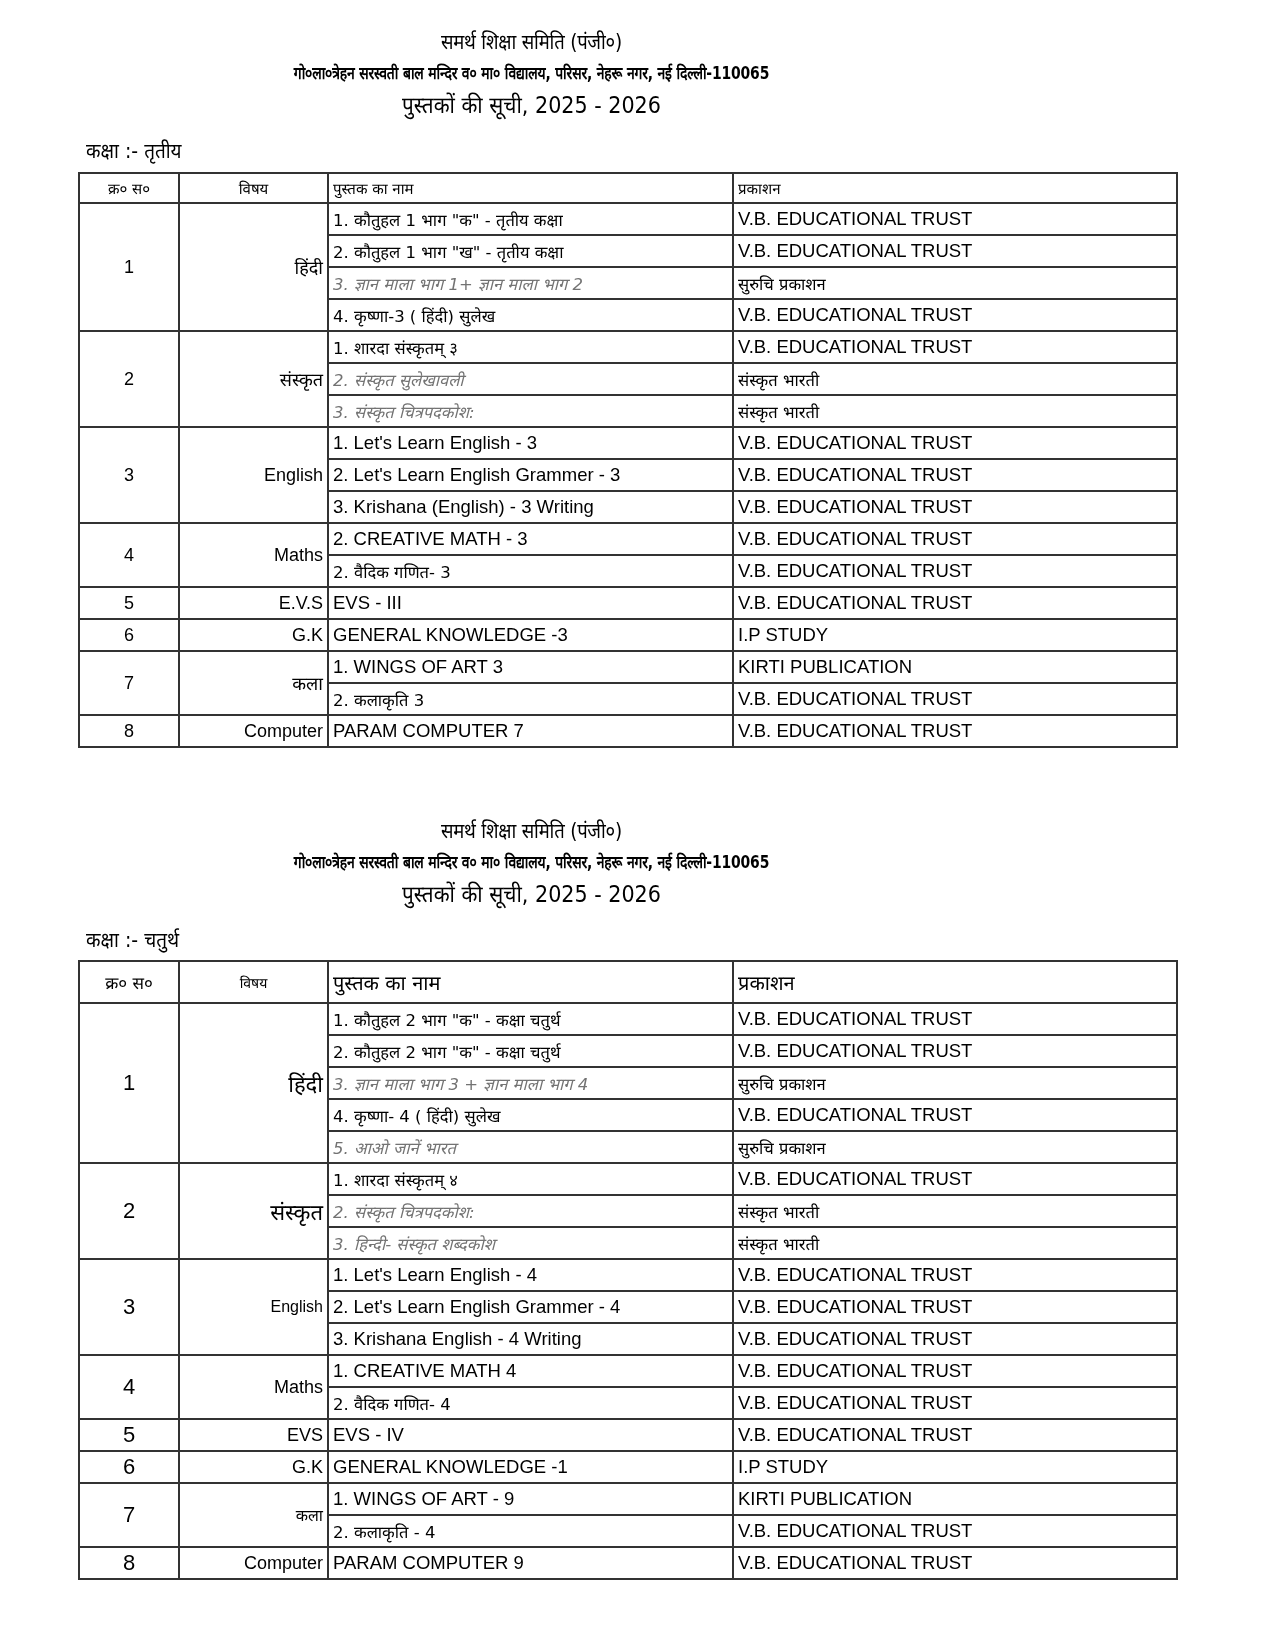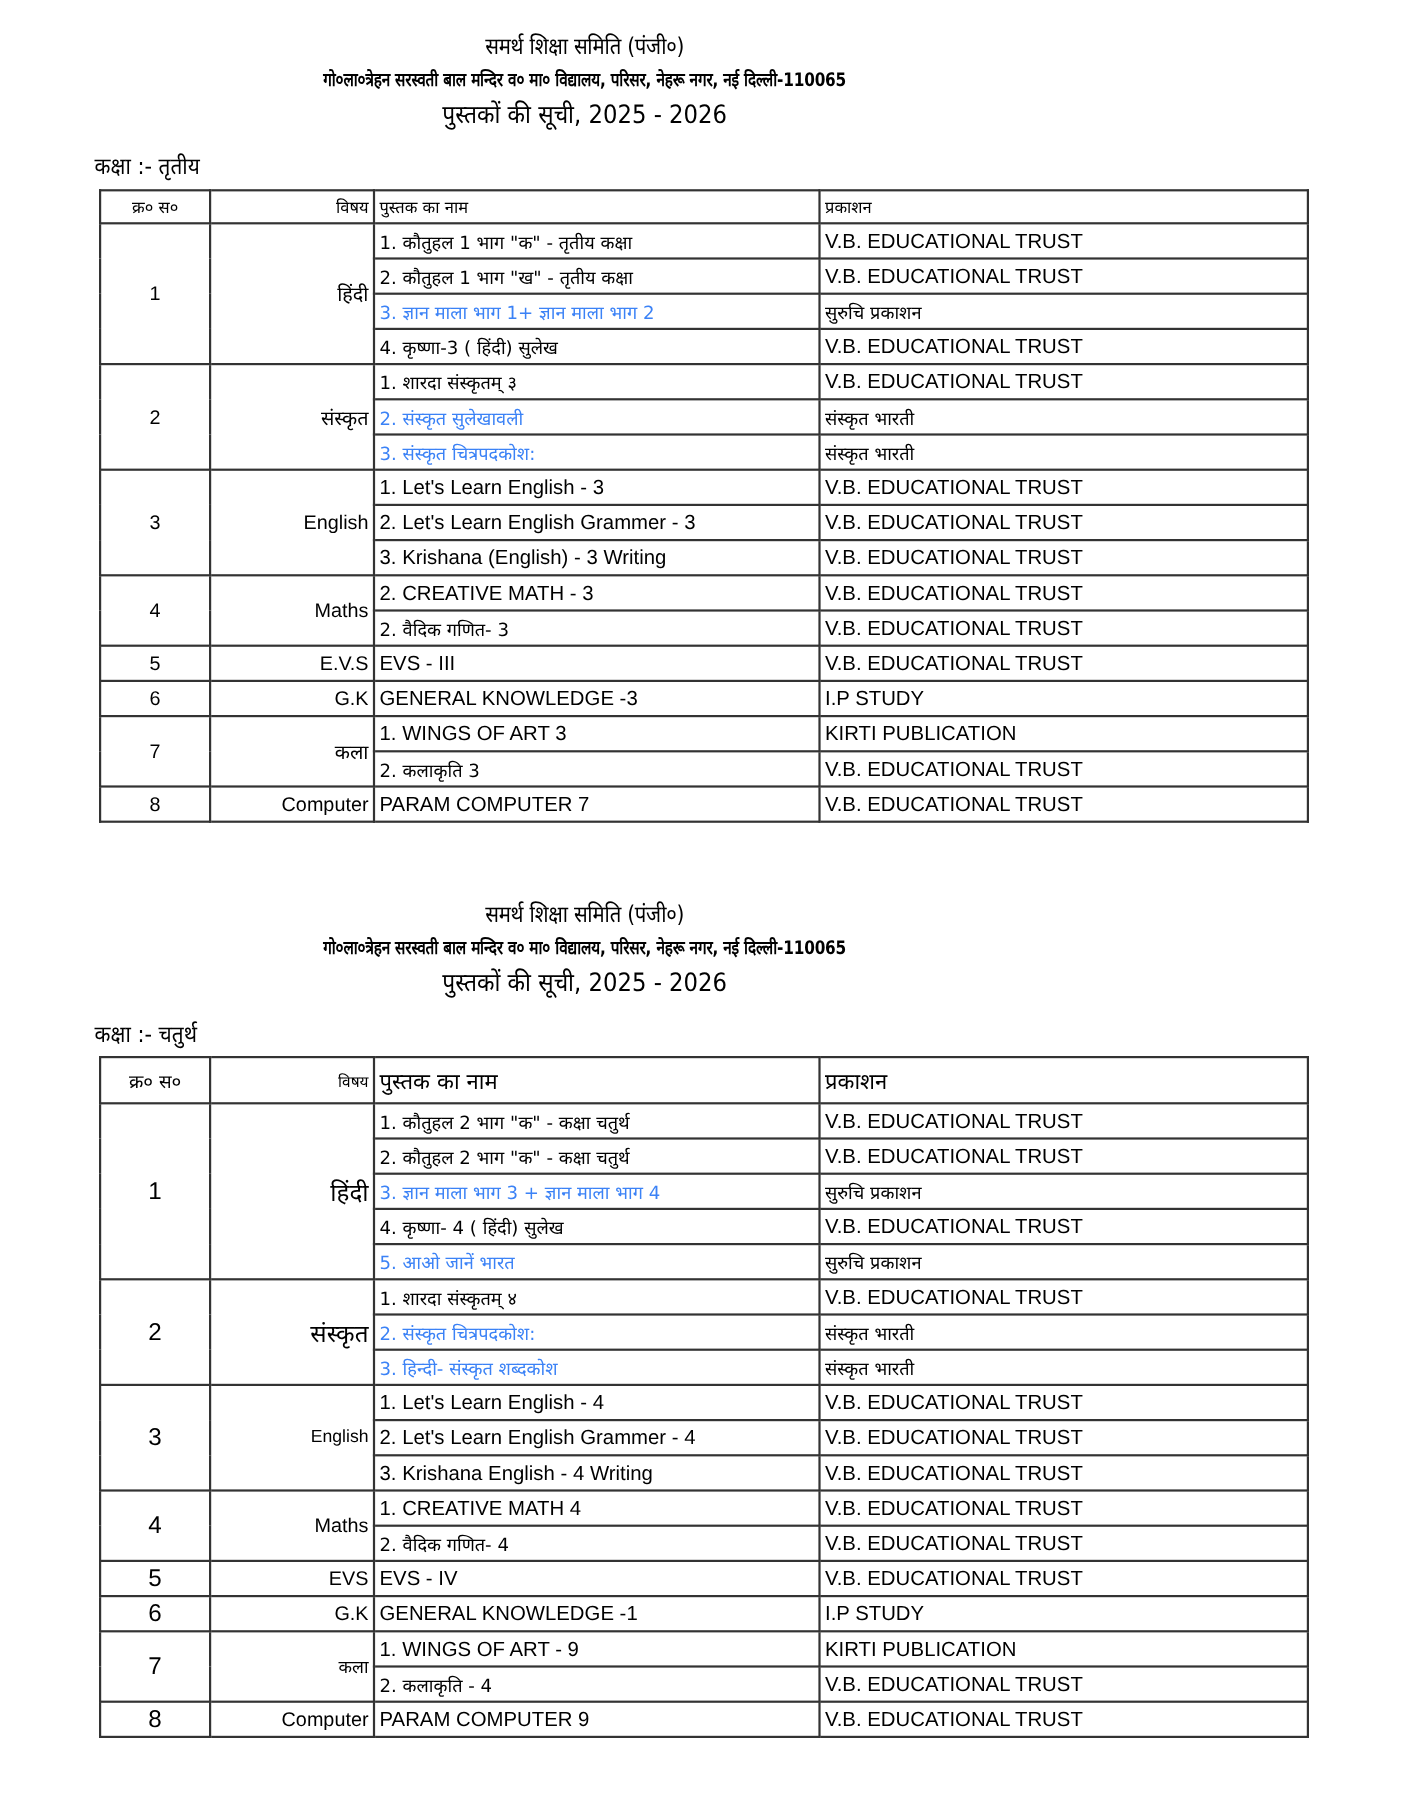--- a/index.html
+++ b/index.html
@@ -6,39 +6,39 @@
   body { width:1275px; height:1650px; position:relative; font-family:"Liberation Sans", "DejaVu Sans", sans-serif; color:#000; overflow:hidden; }
   .section { position:absolute; left:0; width:1063px; }
   .sec1 { top:26px; }
   .sec2 { top:815px; }
   .h-org { text-align:center; font-family:"DejaVu Sans", sans-serif; font-size:21px; height:32px; line-height:32px; letter-spacing:-0.3px; transform:scaleX(0.88); }
   .h-addr { text-align:center; font-family:"DejaVu Sans", sans-serif; font-size:17px; height:30px; line-height:30px; font-weight:bold; transform:scaleX(0.82); letter-spacing:-0.2px; }
   .h-title { text-align:center; font-family:"DejaVu Sans", sans-serif; font-size:23px; height:36px; line-height:34px; transform:scaleX(0.9); }
   .class-label { position:absolute; left:86px; font-family:"DejaVu Sans", sans-serif; font-size:21px; transform-origin:left center; transform:scaleX(0.9); }
   .sec1 .class-label { top:110px; }
   .sec2 .class-label { top:110px; }
-  table.books { position:absolute; left:90px; border-collapse:collapse; width:1098px; table-layout:fixed;padding-left:41px; }
+  table.books { position:absolute; left:78px; border-collapse:collapse; width:1098px; table-layout:fixed;padding-left:41px; }
   .sec1 table.books { top:146px; }
   .sec2 table.books { top:145px; }
   table.books td, table.books th { border:2px solid #333; padding:0 4px; white-space:nowrap; overflow:hidden; }
   table.books th { font-weight:normal; font-family:"DejaVu Sans", sans-serif; font-size:15px; height:28px; }
   .sec2 table.books th { font-size:20px; height:40px; }
   .sec2 table.books th.sn { font-size:17px; }
   .sec2 table.books th.subj-h { font-size:14px; }
   th.sn { text-align:center; }
-  th.subj-h { text-align:right; }
+  th.subj-h { text-align:center; }
   th.book-h, th.pub-h { text-align:left; }
   td { font-size:18.5px; height:30px; }
   td.sn { text-align:center; font-size:18px; }
   .sec2 td.sn { font-size:22px; }
   td.subj { text-align:right; font-size:18px;margin-left:15px; }
   .sec2 td.subj.big { font-size:22px; }
   .sec2 td.subj.small { font-size:16px; }
   td.book, td.pub { text-align:left; }
-  .red { color:#3b82f6; }
+  .red { color:#737373;font-style:italic; }
   .deva { font-family:"DejaVu Sans", sans-serif; font-size:16.5px; }
 </style>
 </head>
 <body>
 
 <div class="section sec1">
   <div class="h-org">समर्थ शिक्षा समिति (पंजी०)</div>
   <div class="h-addr">गो०ला०त्रेहन सरस्वती बाल मन्दिर व० मा० विद्यालय, परिसर, नेहरू नगर, नई दिल्ली-110065</div>
   <div class="h-title">पुस्तकों की सूची, 2025 - 2026</div>
   <div class="class-label">कक्षा :- तृतीय</div>

